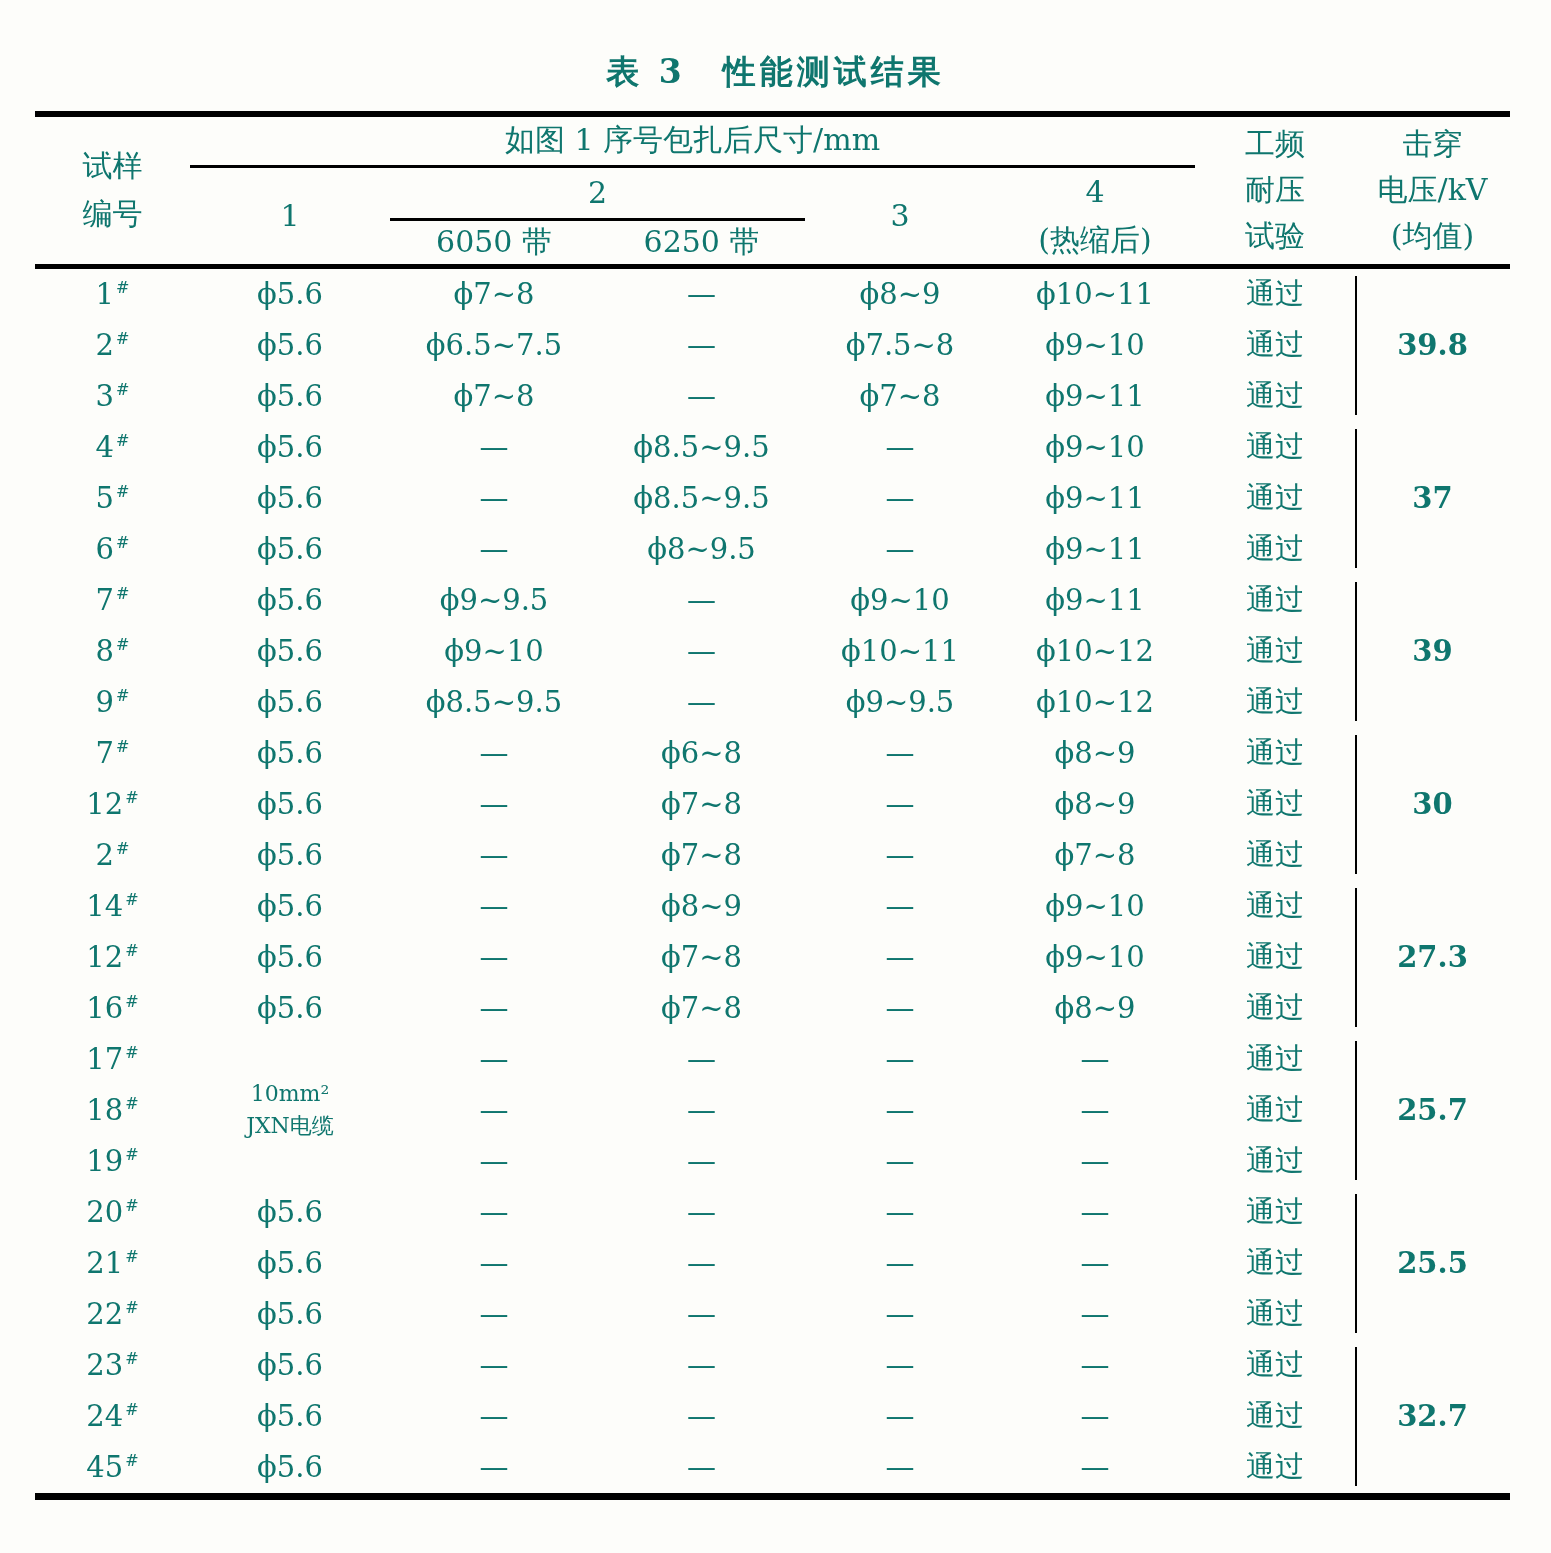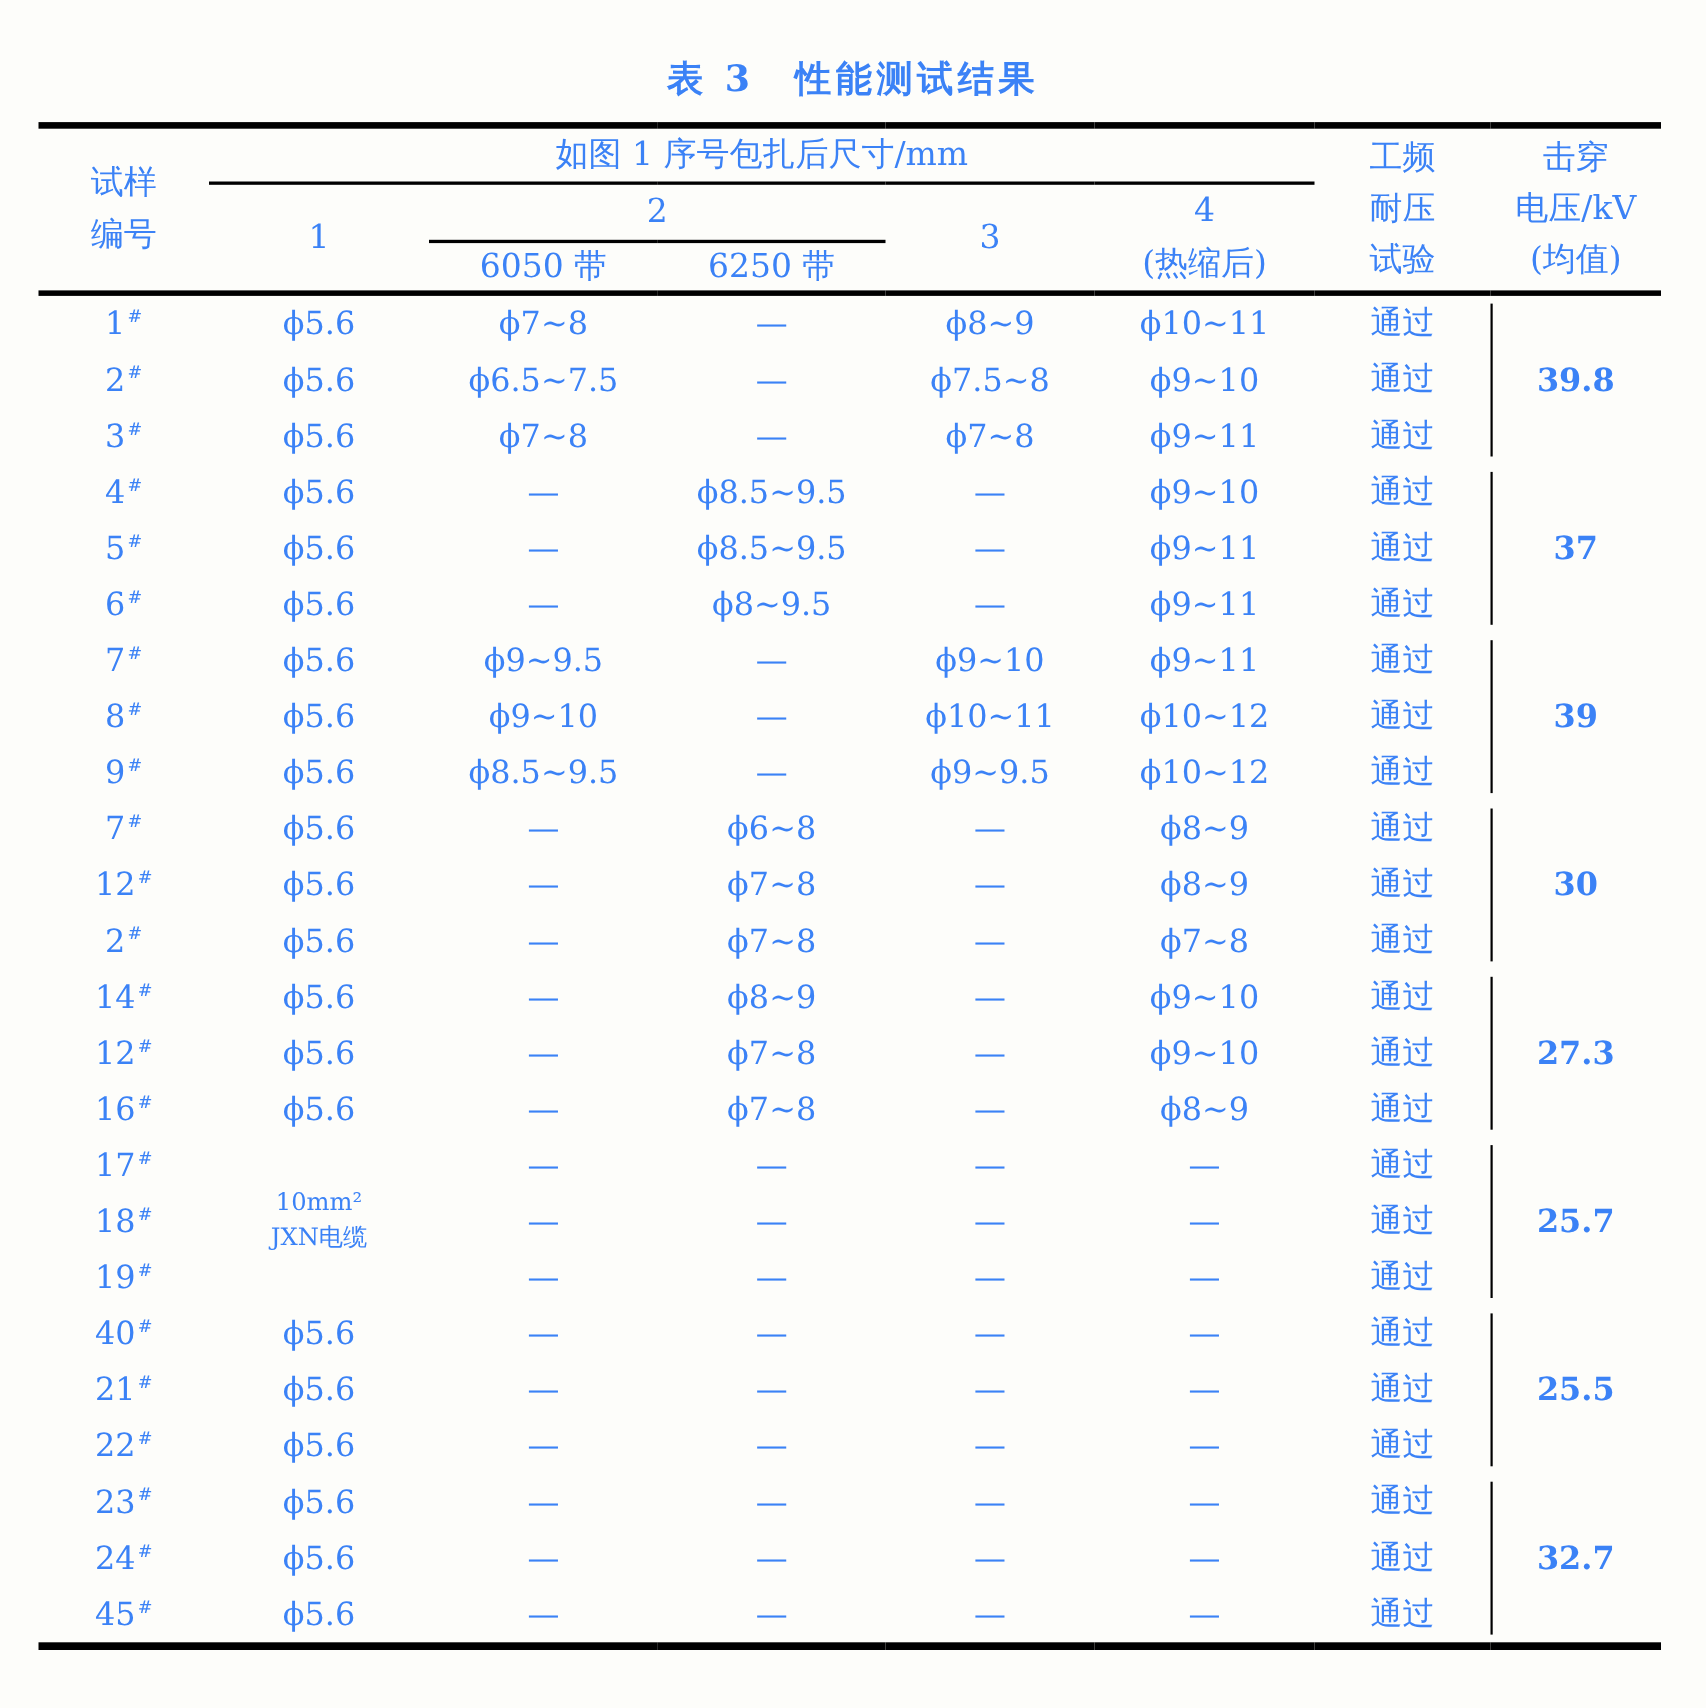--- a/index.html
+++ b/index.html
@@ -1,21 +1,21 @@
 <!DOCTYPE html>
 <html><head>
 <meta charset="utf-8">
 <style>
   html,body { margin:0; padding:0; background:#e8e8e4; }
   .page {
     position:relative;
     width:1551px; height:1553px;
     background:#fdfdfa;
     font-family:"DejaVu Serif","Liberation Serif",serif;
-    color:#3b82f6;
+    color:#0f766e;
     overflow:hidden;
   }
   .title {
     text-align:center;
     padding-top:50px;
     font-size:33px;
     font-weight:bold;
     letter-spacing:4px;
   }
   table.results {
@@ -273,21 +273,21 @@
         </tr>
         <tr>
           <td><span>19</span><sup class="mark">#</sup></td>
           <td>—</td>
           <td>—</td>
           <td>—</td>
           <td>—</td>
           <td>通过</td>
         </tr>
         <tr>
-          <td><span>40</span><sup class="mark">#</sup></td>
+          <td><span>20</span><sup class="mark">#</sup></td>
           <td>ϕ5.6</td>
           <td>—</td>
           <td>—</td>
           <td>—</td>
           <td>—</td>
           <td>通过</td>
           <td class="vcell" rowspan="3">25.5</td>
         </tr>
         <tr>
           <td><span>21</span><sup class="mark">#</sup></td>

